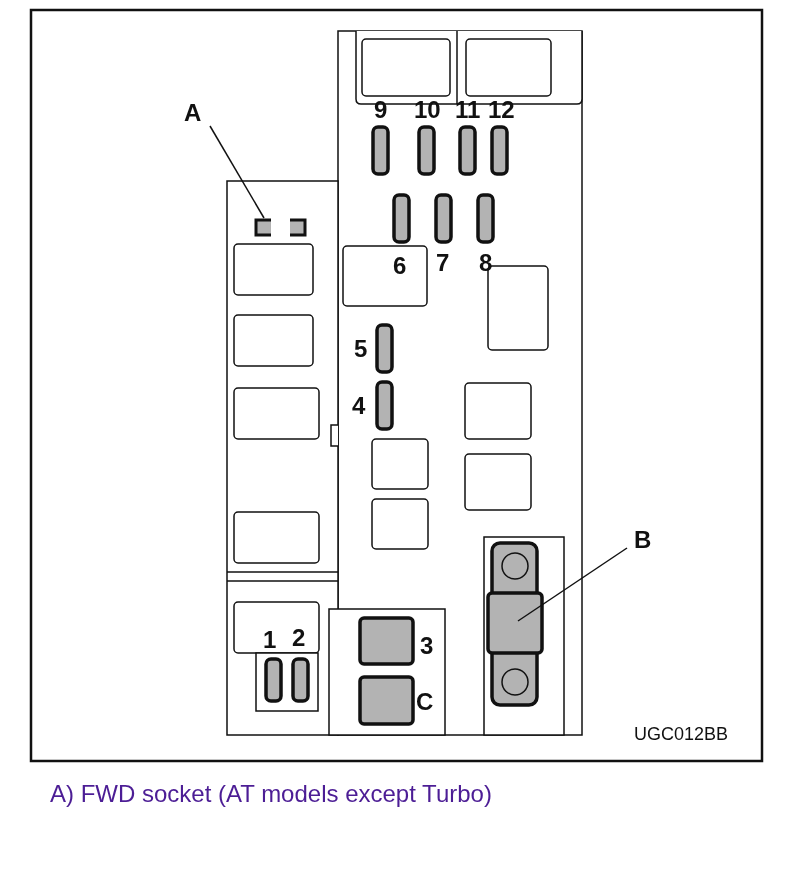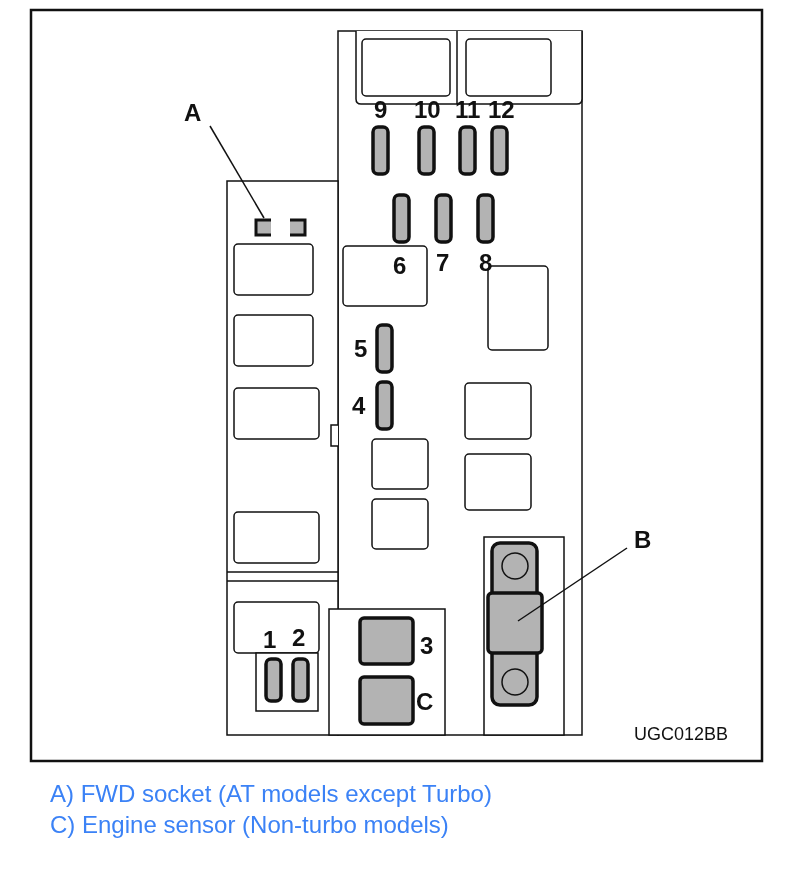--- a/index.html
+++ b/index.html
@@ -1,20 +1,20 @@
 <!DOCTYPE html>
 <html><head>
 <meta charset="utf-8">
 <style>
   html, body { margin:0; padding:0; background:#ffffff; }
   body { width:808px; height:888px; position:relative; overflow:hidden; font-family:"Liberation Sans", sans-serif; }
   #diagram { position:absolute; left:0; top:0; }
   .lbl { font-family:"Liberation Sans", sans-serif; font-weight:bold; font-size:24px; fill:#111; }
   .code { font-family:"Liberation Sans", sans-serif; font-size:18px; fill:#111; }
-  .legend { position:absolute; left:50px; top:778px; font-size:24px; line-height:31px; color:#3b82f6; }
+  .legend { position:absolute; left:50px; top:778px; font-size:24px; line-height:31px; color:#4c1d95; }
   .legend-item { white-space:nowrap; }
   .outline { fill:#fff; stroke:#111; stroke-width:1.5; }
   .box { fill:#fff; stroke:#111; stroke-width:1.5; }
   .fuse { fill:#b3b3b3; stroke:#111; stroke-width:3.5; }
 </style>
 </head>
 <body>
 
 <svg id="diagram" width="808" height="770" viewBox="0 0 808 770">
 
@@ -103,17 +103,13 @@
   <text class="lbl" x="420" y="654">3</text>
 
   <text class="code" x="634" y="740">UGC012BB</text>
 </svg>
 
 <div class="legend">
   <div class="legend-item">
     <span>A)</span>
     <span>FWD socket (AT models except Turbo)</span>
   </div>
-  <div class="legend-item">
-    <span>C)</span>
-    <span>Engine sensor (Non-turbo models)</span>
-  </div>
 </div>
 
 </body></html>

